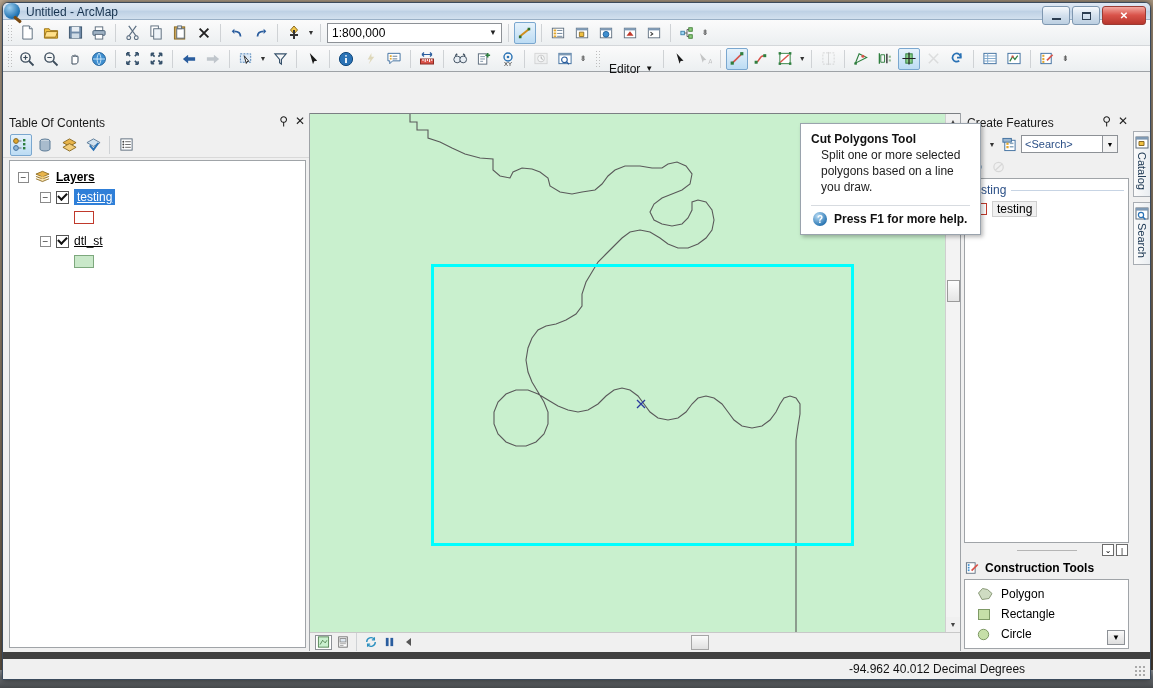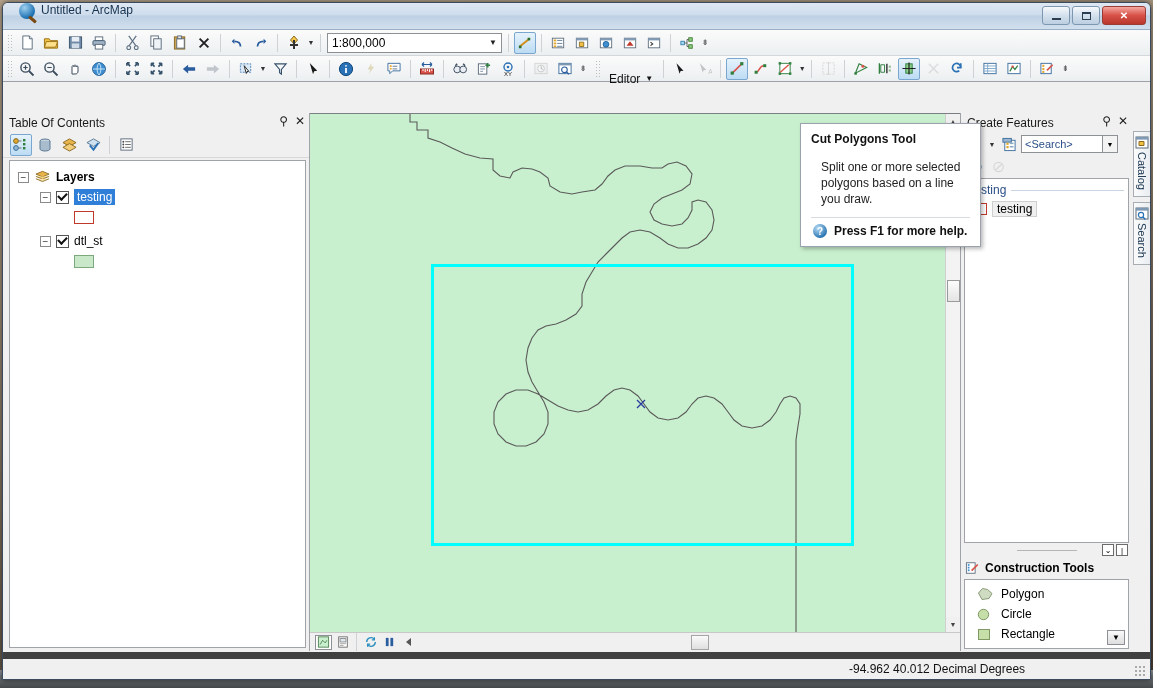--- a/index.html
+++ b/index.html
@@ -25,25 +25,25 @@
     position: absolute; left: 2px; top: 2px;
     width: 1149px; height: 678px;
     background: #f0f0f0;
     border: 1px solid #3b4a5c;
     border-radius: 6px 6px 0 0;
     box-shadow: 0 0 6px rgba(0,0,0,.6);
     overflow: hidden;
   }
   
   #titlebar {
-    height: 27px;
+    height: 17px;
     background: linear-gradient(180deg,#dfe8f3 0%, #cddcec 45%, #bdd0e4 50%, #d2e0ee 100%);
     border-bottom: 1px solid #9ab0c6;
-    display: flex; align-items: flex-start;
-    padding-left: 16px;
+    display: flex; align-items: flex-end;
+    padding-left: 1px;
     position: relative;
   }
   #titlebar .app-icon {
     width: 16px; height: 16px; margin-right: 6px;
     border-radius: 50%;
     background: radial-gradient(circle at 35% 30%, #9fd0f0, #1a6fb0 70%, #0d4e84);
     position: relative; flex: none;
   }
   #titlebar .app-icon:after{
     content:""; position:absolute; right:-2px; bottom:-2px;
@@ -118,21 +118,21 @@
   .toc-tree{flex:1;background:#fff;border:1px solid #a0a4a8;margin:2px 3px 3px 6px;
             padding:6px 4px; overflow:hidden;}
   .tnode{display:flex;align-items:center;height:20px;font-size:12px;color:#000;}
   .expander{width:11px;height:11px;border:1px solid #8a8a8a;background:#fff;
             display:flex;align-items:center;justify-content:center;
             font-size:10px;line-height:9px;color:#333;margin-right:5px;flex:none;}
   .cbox{width:13px;height:13px;border:1px solid #555;background:#fff;margin-right:5px;
         display:flex;align-items:center;justify-content:center;flex:none;}
   .cbox:after{content:"";width:7px;height:4px;border-left:2px solid #111;border-bottom:2px solid #111;
               transform:rotate(-45deg) translate(1px,-1px);}
-  .lyr-name{font-size:12px;}
+  .lyr-name{font-size:12px;text-decoration:underline;}
   .lyr-name.sel{background:#2f7fd8;color:#fff;padding:1px 3px;}
   .swatch{width:20px;height:13px;border:1px solid #c0392b;background:#fff;}
   .swatch.green{border-color:#7da87d;background:#c9e8c9;}
   .sym-row{display:flex;align-items:center;height:20px;padding-left:50px;}
   
   #map-wrap{flex:1;position:relative;background:#fff;display:flex;flex-direction:column;}
   #map{flex:1;position:relative;background:#c9f0ce;overflow:hidden;border-top:1px solid #7b7f83;}
   #map-vscroll{position:absolute;right:0;top:0;bottom:0;width:15px;background:#f3f3f3;
                border-left:1px solid #cfcfcf;}
   .sb-arrow{height:15px;display:flex;align-items:center;justify-content:center;
@@ -178,21 +178,21 @@
   
   #side-tabs{width:18px;display:flex;flex-direction:column;align-items:center;padding-top:18px;gap:5px;}
   .side-tab{width:17px;padding:4px 0 6px;background:linear-gradient(90deg,#fbfbfb,#e9edf1);
             border:1px solid #a8adb3;border-right:none;display:flex;flex-direction:column;
             align-items:center;}
   .side-tab .vtxt{writing-mode:vertical-rl;font-size:11px;color:#16324e;margin-top:3px;}
   
   #tooltip{position:absolute;left:797px;top:120px;width:181px;
      background:#fff;border:1px solid #9aa3ad;box-shadow:2px 2px 4px rgba(0,0,0,.28);
      z-index:60;padding:8px 10px 0;}
-  #tooltip .tt-title{font-weight:bold;font-size:12px;color:#111;margin-bottom:13px;}
+  #tooltip .tt-title{font-weight:bold;font-size:12px;color:#111;margin-bottom:1px;}
   #tooltip .tt-body{font-size:12px;color:#222;line-height:16px;padding-left:10px;}
   #tooltip .tt-div{height:1px;background:#d7dbe0;margin:10px 0 0;}
   #tooltip .tt-foot{display:flex;align-items:center;gap:7px;padding:6px 0 8px 2px;}
   #tooltip .tt-foot .txt{font-weight:bold;font-size:12px;color:#111;}
   .helpglyph{width:14px;height:14px;border-radius:50%;
      background:radial-gradient(circle at 35% 30%,#b8dcf5,#2e79b5 70%,#1b5382);
      color:#fff;font-size:10px;font-weight:bold;display:flex;align-items:center;justify-content:center;}
   
   #statusbar{position:absolute;left:0;right:0;bottom:0;height:27px;background:#f0f0f0;
      border-top:7px solid #404040;display:flex;align-items:center;}
@@ -902,32 +902,32 @@
             <span class="ic">
               <svg width="16" height="14" viewBox="0 0 16 14">
                   <path d="M1.5 6l4-4.5 5 1 4.5 4-3 5-7 1z" fill="#cfdcc2" stroke="#8a9a78"></path>
                 </svg>
               </span>
             <span>Polygon</span>
           </div>
           <div class="ct-row">
             <span class="ic">
               <svg width="15" height="13" viewBox="0 0 15 13">
+                  <rect x="1.5" y="1.5" width="11" height="10" fill="#c6dfa8" stroke="#7f9a66"></rect>
+                </svg>
+              </span>
+            <span>Rectangle</span>
+          </div>
+          <div class="ct-row">
+            <span class="ic">
+              <svg width="15" height="13" viewBox="0 0 15 13">
                   <circle cx="6.5" cy="6.5" r="5.2" fill="#c6dfa8" stroke="#7f9a66"></circle>
                 </svg>
               </span>
             <span>Circle</span>
-          </div>
-          <div class="ct-row">
-            <span class="ic">
-              <svg width="15" height="13" viewBox="0 0 15 13">
-                  <rect x="1.5" y="1.5" width="11" height="10" fill="#c6dfa8" stroke="#7f9a66"></rect>
-                </svg>
-              </span>
-            <span>Rectangle</span>
           </div>
           <div class="ct-scrollbtn">▼</div>
         </div>
       </div>
 
       <div id="side-tabs">
         <div class="side-tab">
           <svg width="14" height="13" viewBox="0 0 14 13">
               <rect x="1" y="1" width="12" height="11" fill="#fff" stroke="#5b6b7b"></rect>
               <rect x="1" y="1" width="12" height="2.6" fill="#7e99b4"></rect>

